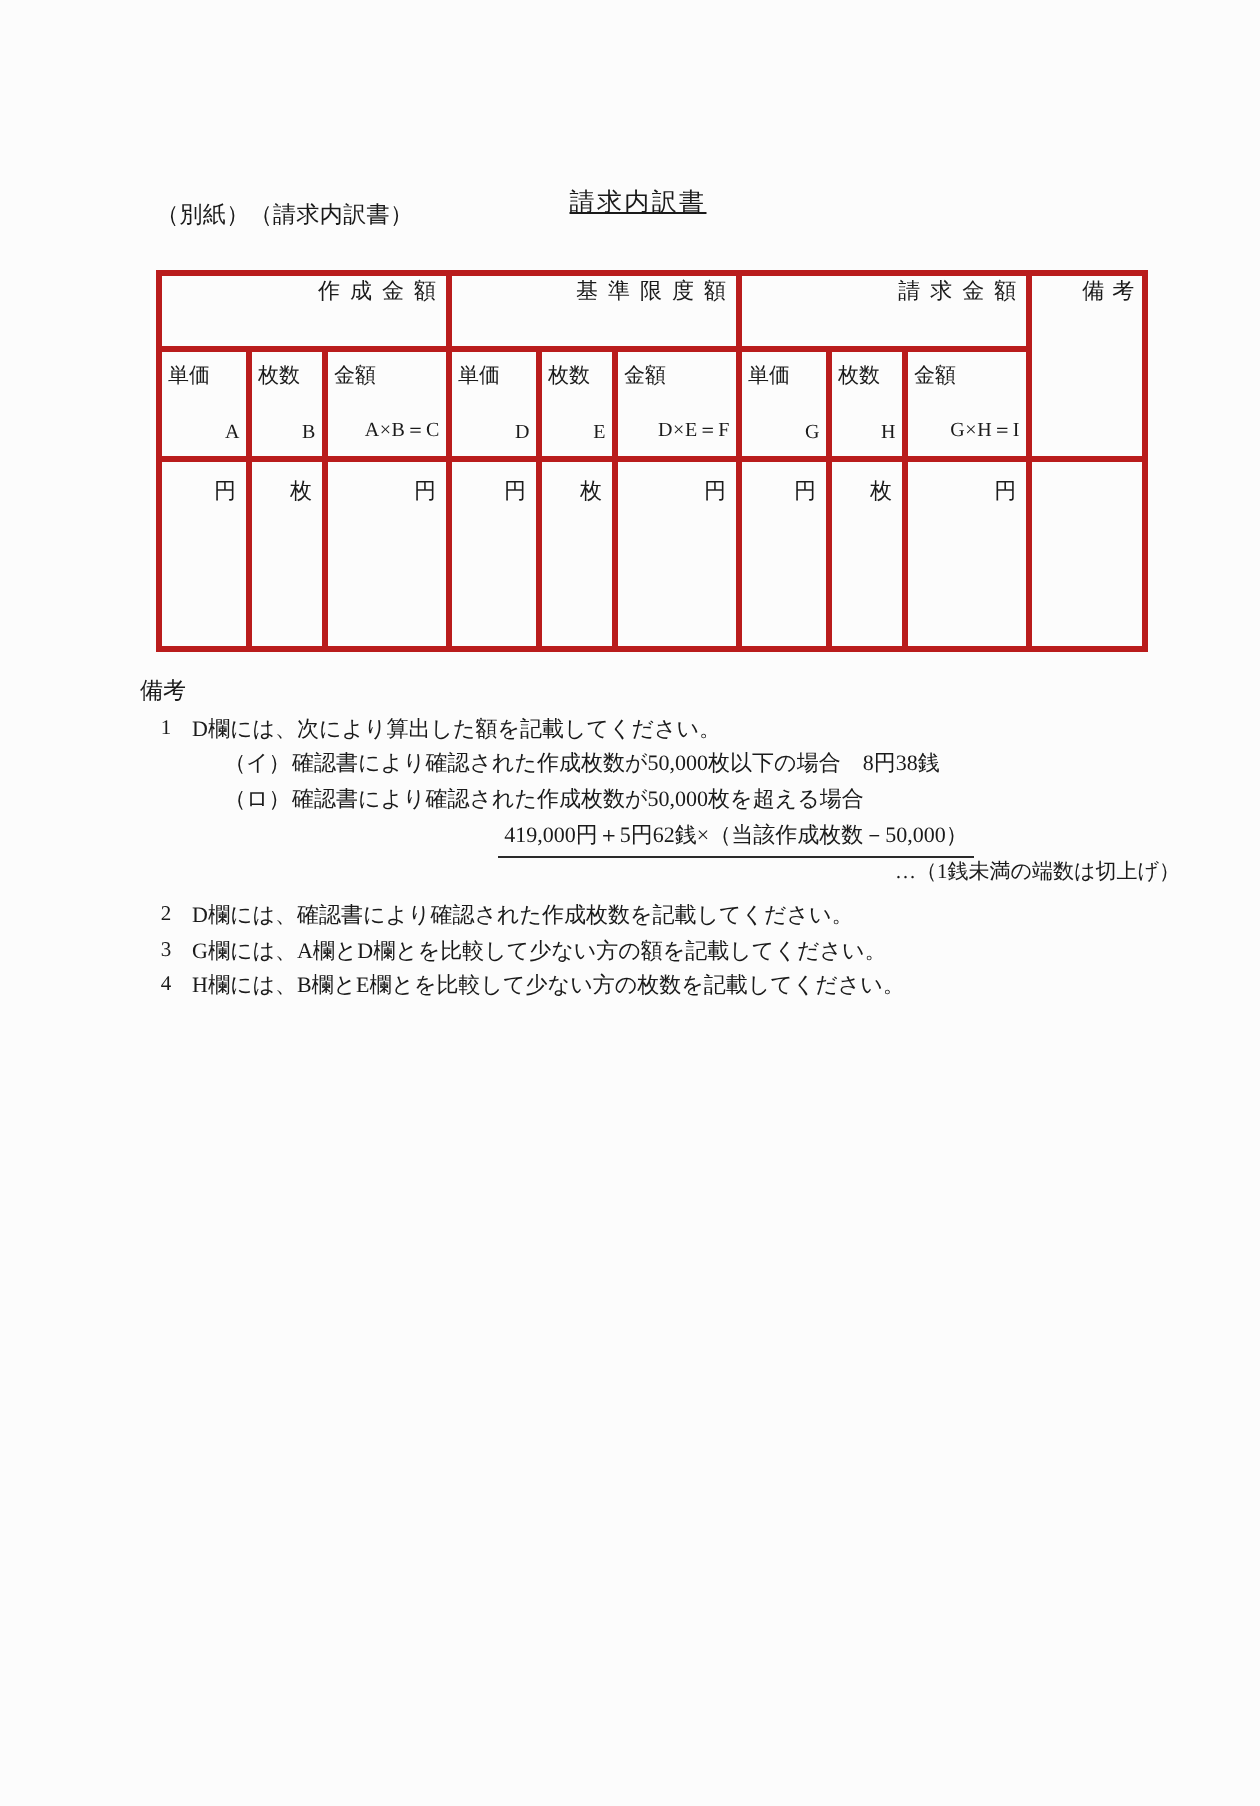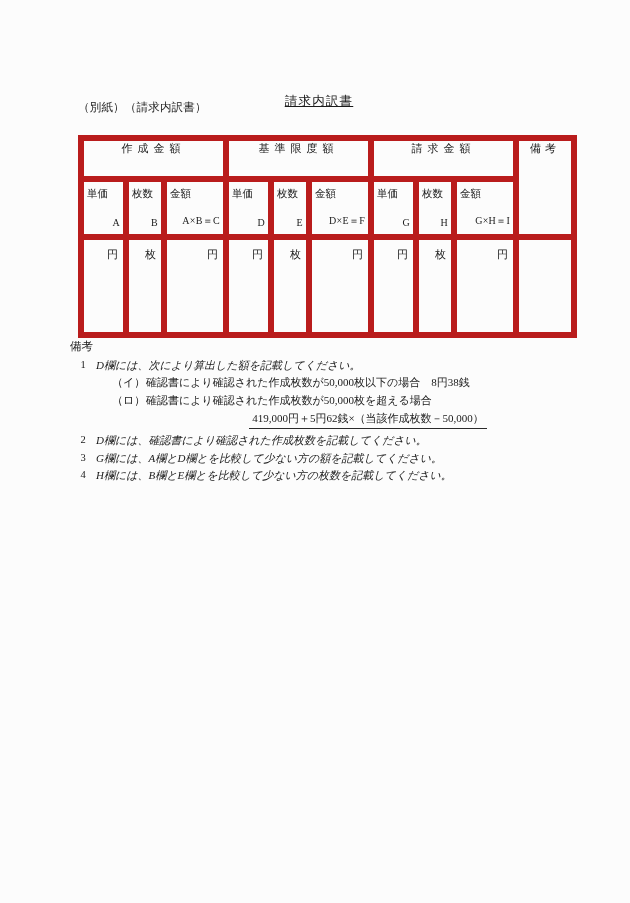--- a/index.html
+++ b/index.html
@@ -45,24 +45,25 @@
   
   .form-table {
     position: absolute;
     left: 78px;
     top: 135px;
     width: 474px;
     border-collapse: collapse;
     table-layout: fixed;
   }
   .form-table td {
-    border: 6px solid #b91c1c;
+    border: 3px solid #b91c1c;
     padding: 0;
     vertical-align: top;
     font-size: 11px;
+    text-align: right;
   }
   .group-head {
     height: 35px;
     text-align: center;
     vertical-align: middle;
     letter-spacing: 5px;
     padding-left: 5px;
     font-size: 11.5px;
   }
   .remarks-head {
@@ -128,21 +129,20 @@
   }
   .note-num {
     width: 26px;
     flex: 0 0 26px;
     text-align: center;
     font-size: 10.5px;
   }
   .note-text {
     flex: 1;
     white-space: nowrap;
-    font-style: italic;
   }
   .sub-item {
     display: flex;
     align-items: flex-start;
     margin-left: 42px;
     margin-bottom: 0.5px;
   }
   .sub-marker {
     width: 34px;
     flex: 0 0 34px;
@@ -304,20 +304,21 @@
 
     <div class="sub-item">
       <span class="sub-marker">（ロ）</span>
       <span class="sub-text">確認書により確認された作成枚数が50,000枚を超える場合</span>
     </div>
 
     <div class="formula-row">
       <span class="fraction">
         <span class="numerator">419,000円＋5円62銭×（当該作成枚数－50,000）</span>
       </span>
+      <span class="formula-note">…（1銭未満の端数は切上げ）</span>
     </div>
 
     <div class="tail-notes">
       <div class="note-row">
         <span class="note-num">2</span>
         <span class="note-text">D欄には、確認書により確認された作成枚数を記載してください。</span>
       </div>
       <div class="note-row">
         <span class="note-num">3</span>
         <span class="note-text">G欄には、A欄とD欄とを比較して少ない方の額を記載してください。</span>

